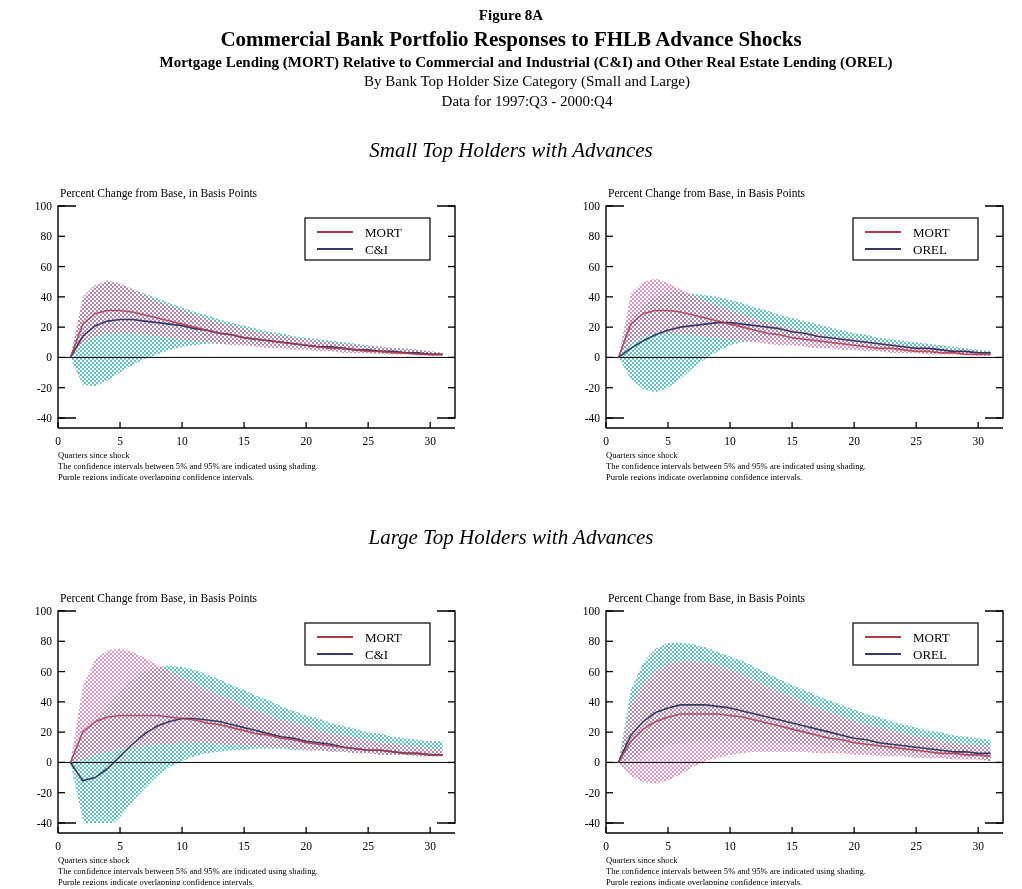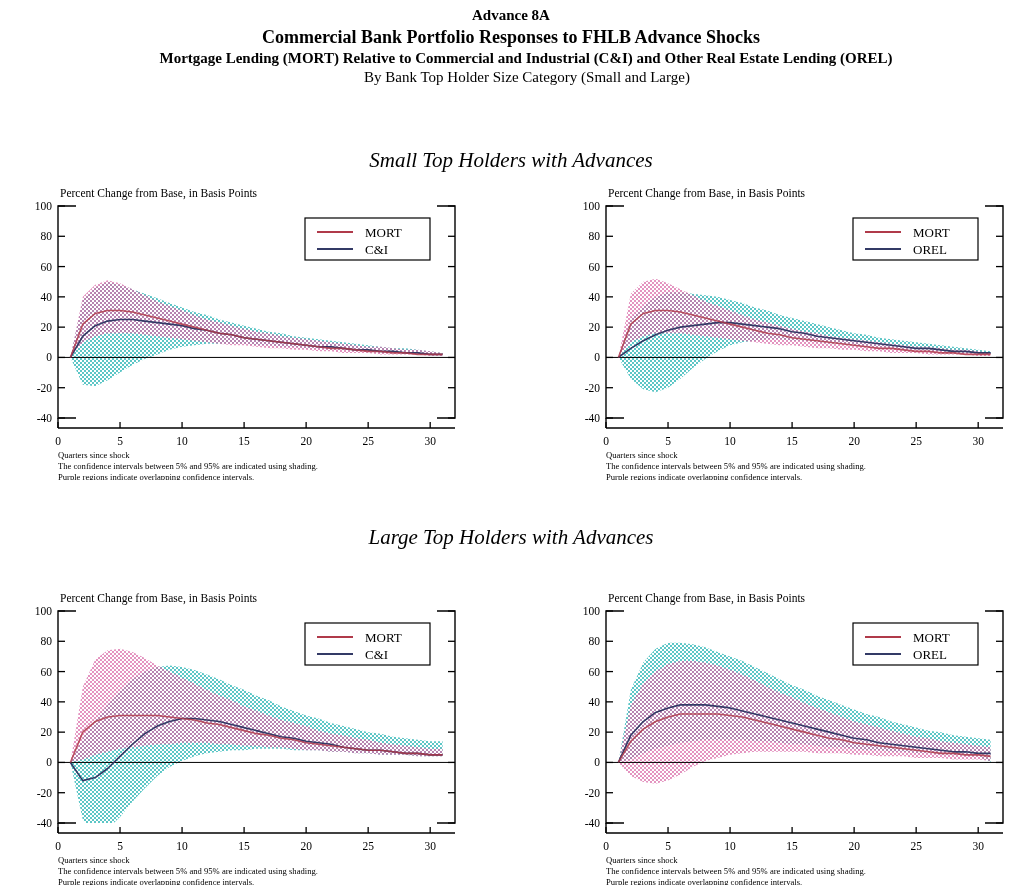--- a/index.html
+++ b/index.html
@@ -6,47 +6,48 @@
   body{
     width:1022px;height:889px;background:#ffffff;
     font-family:"Liberation Serif","DejaVu Serif",serif;
     color:#000;overflow:hidden;position:relative;
   }
   #page{position:relative;width:1022px;height:889px;}
 
   .title-block{text-align:center;padding-top:6px;}
   .title-line{font-weight:bold;line-height:1.30;}
   .t1{font-size:15px;}
-  .t2{font-size:18px;}
+  .t2{font-size:21px;}
   .t3{font-size:15px;padding-left:30px;}
   .title-line.plain{font-weight:normal;font-size:15px;margin-left:32px;}
 
   .section-head{
     text-align:center;font-style:italic;font-size:21px;
     font-family:"Liberation Serif","DejaVu Serif",serif;
   }
   .panel{position:absolute;text-align:right;}
   svg{display:block;}
   text{font-family:"Liberation Serif","DejaVu Serif",serif;}
   .tick-lbl{font-size:11.5px;}
   .legend-lbl{font-size:13px;}
 </style>
 </head>
 <body>
 
 <div id="page">
 
   <div class="title-block">
-    <div class="title-line t1">Advance 8A</div>
+    <div class="title-line t1">Figure 8A</div>
     <div class="title-line t2">Commercial Bank Portfolio Responses to FHLB Advance Shocks</div>
     <div class="title-line t3">Mortgage Lending (MORT) Relative to Commercial and Industrial (C&amp;I) and Other Real Estate Lending (OREL)</div>
     <div class="title-line plain">By Bank Top Holder Size Category (Small and Large)</div>
+    <div class="title-line plain">Data for 1997:Q3 - 2000:Q4</div>
   </div>
 
-  <div class="section-head" style="position:absolute;left:0;top:148px;width:1022px;">Small Top Holders with Advances</div>
+  <div class="section-head" style="position:absolute;left:0;top:138px;width:1022px;">Small Top Holders with Advances</div>
 
   <div class="panel" style="left:30px;top:180px;width:470px;height:305px;">
       <svg width="470" height="300" viewBox="0 0 470 300">
         <defs>
           <pattern id="small-mort-ci-p0" width="4" height="4" patternUnits="userSpaceOnUse">
             <rect x="0" y="0" width="4" height="4" fill="#ffffff"></rect>
             <rect x="0" y="0" width="2" height="2" fill="#d96aa8"></rect>
             <rect x="2" y="2" width="2" height="2" fill="#d96aa8"></rect>
           </pattern>
           <pattern id="small-mort-ci-p1" width="4" height="4" patternUnits="userSpaceOnUse">

